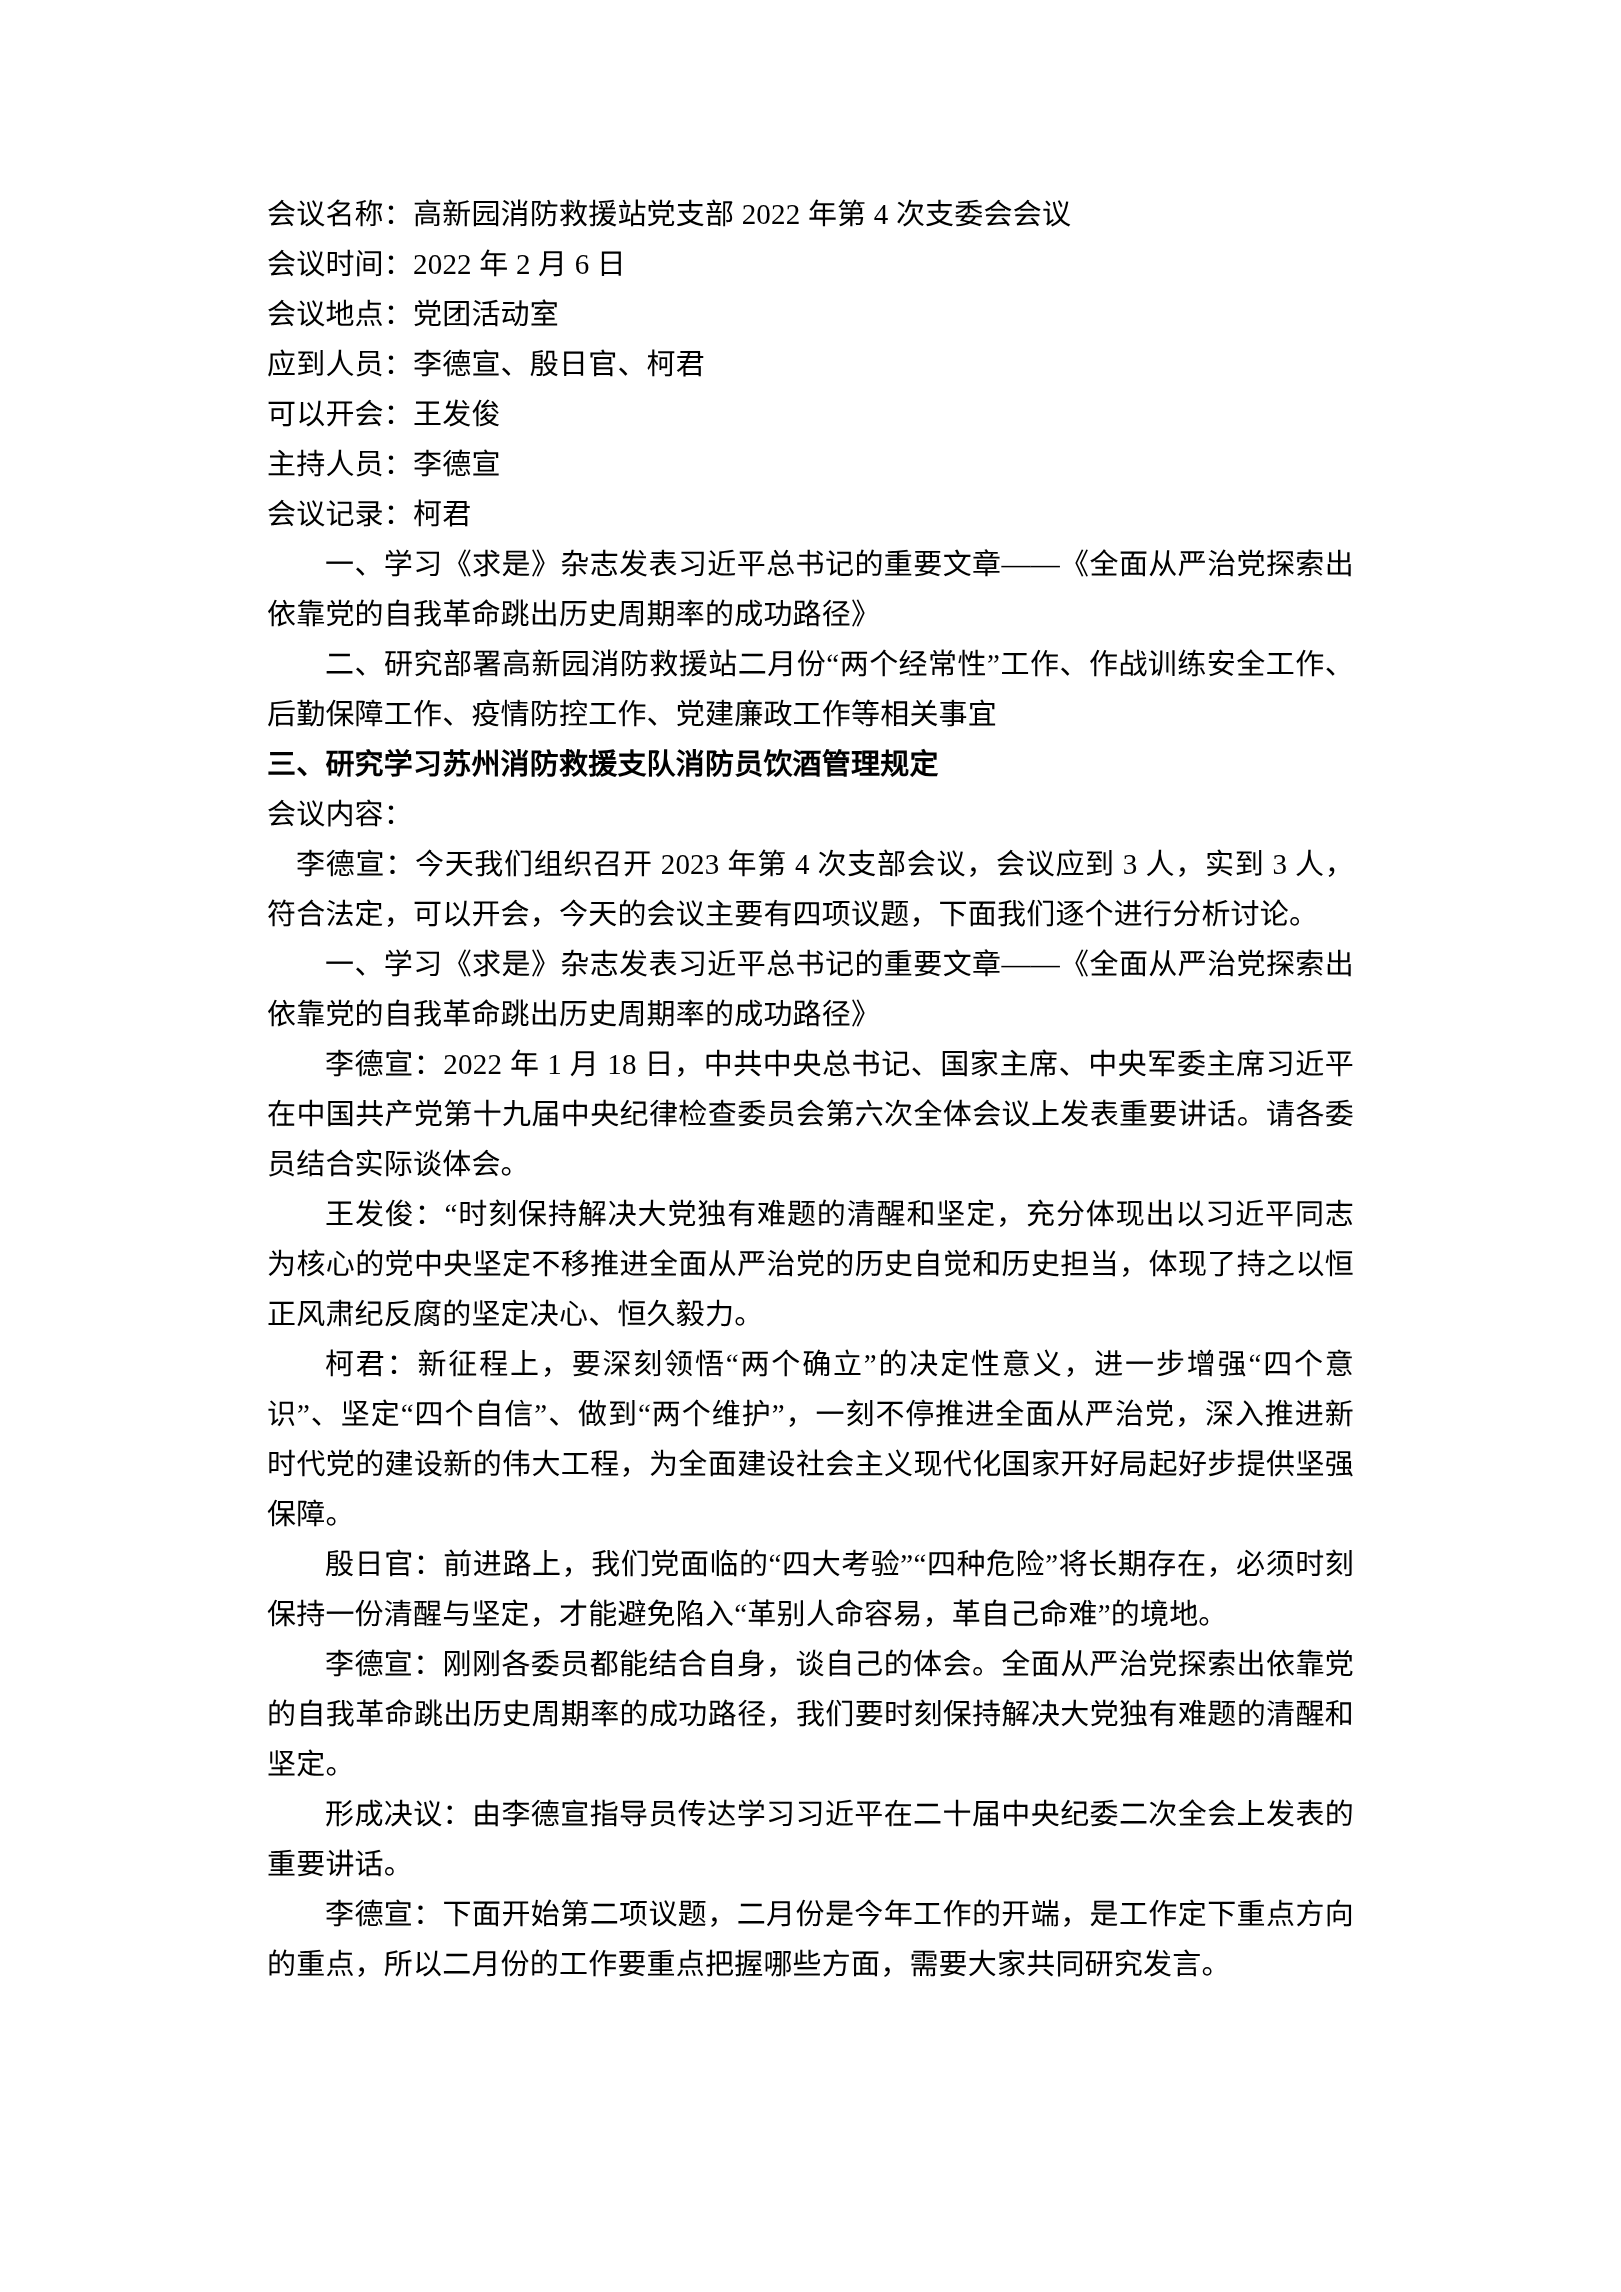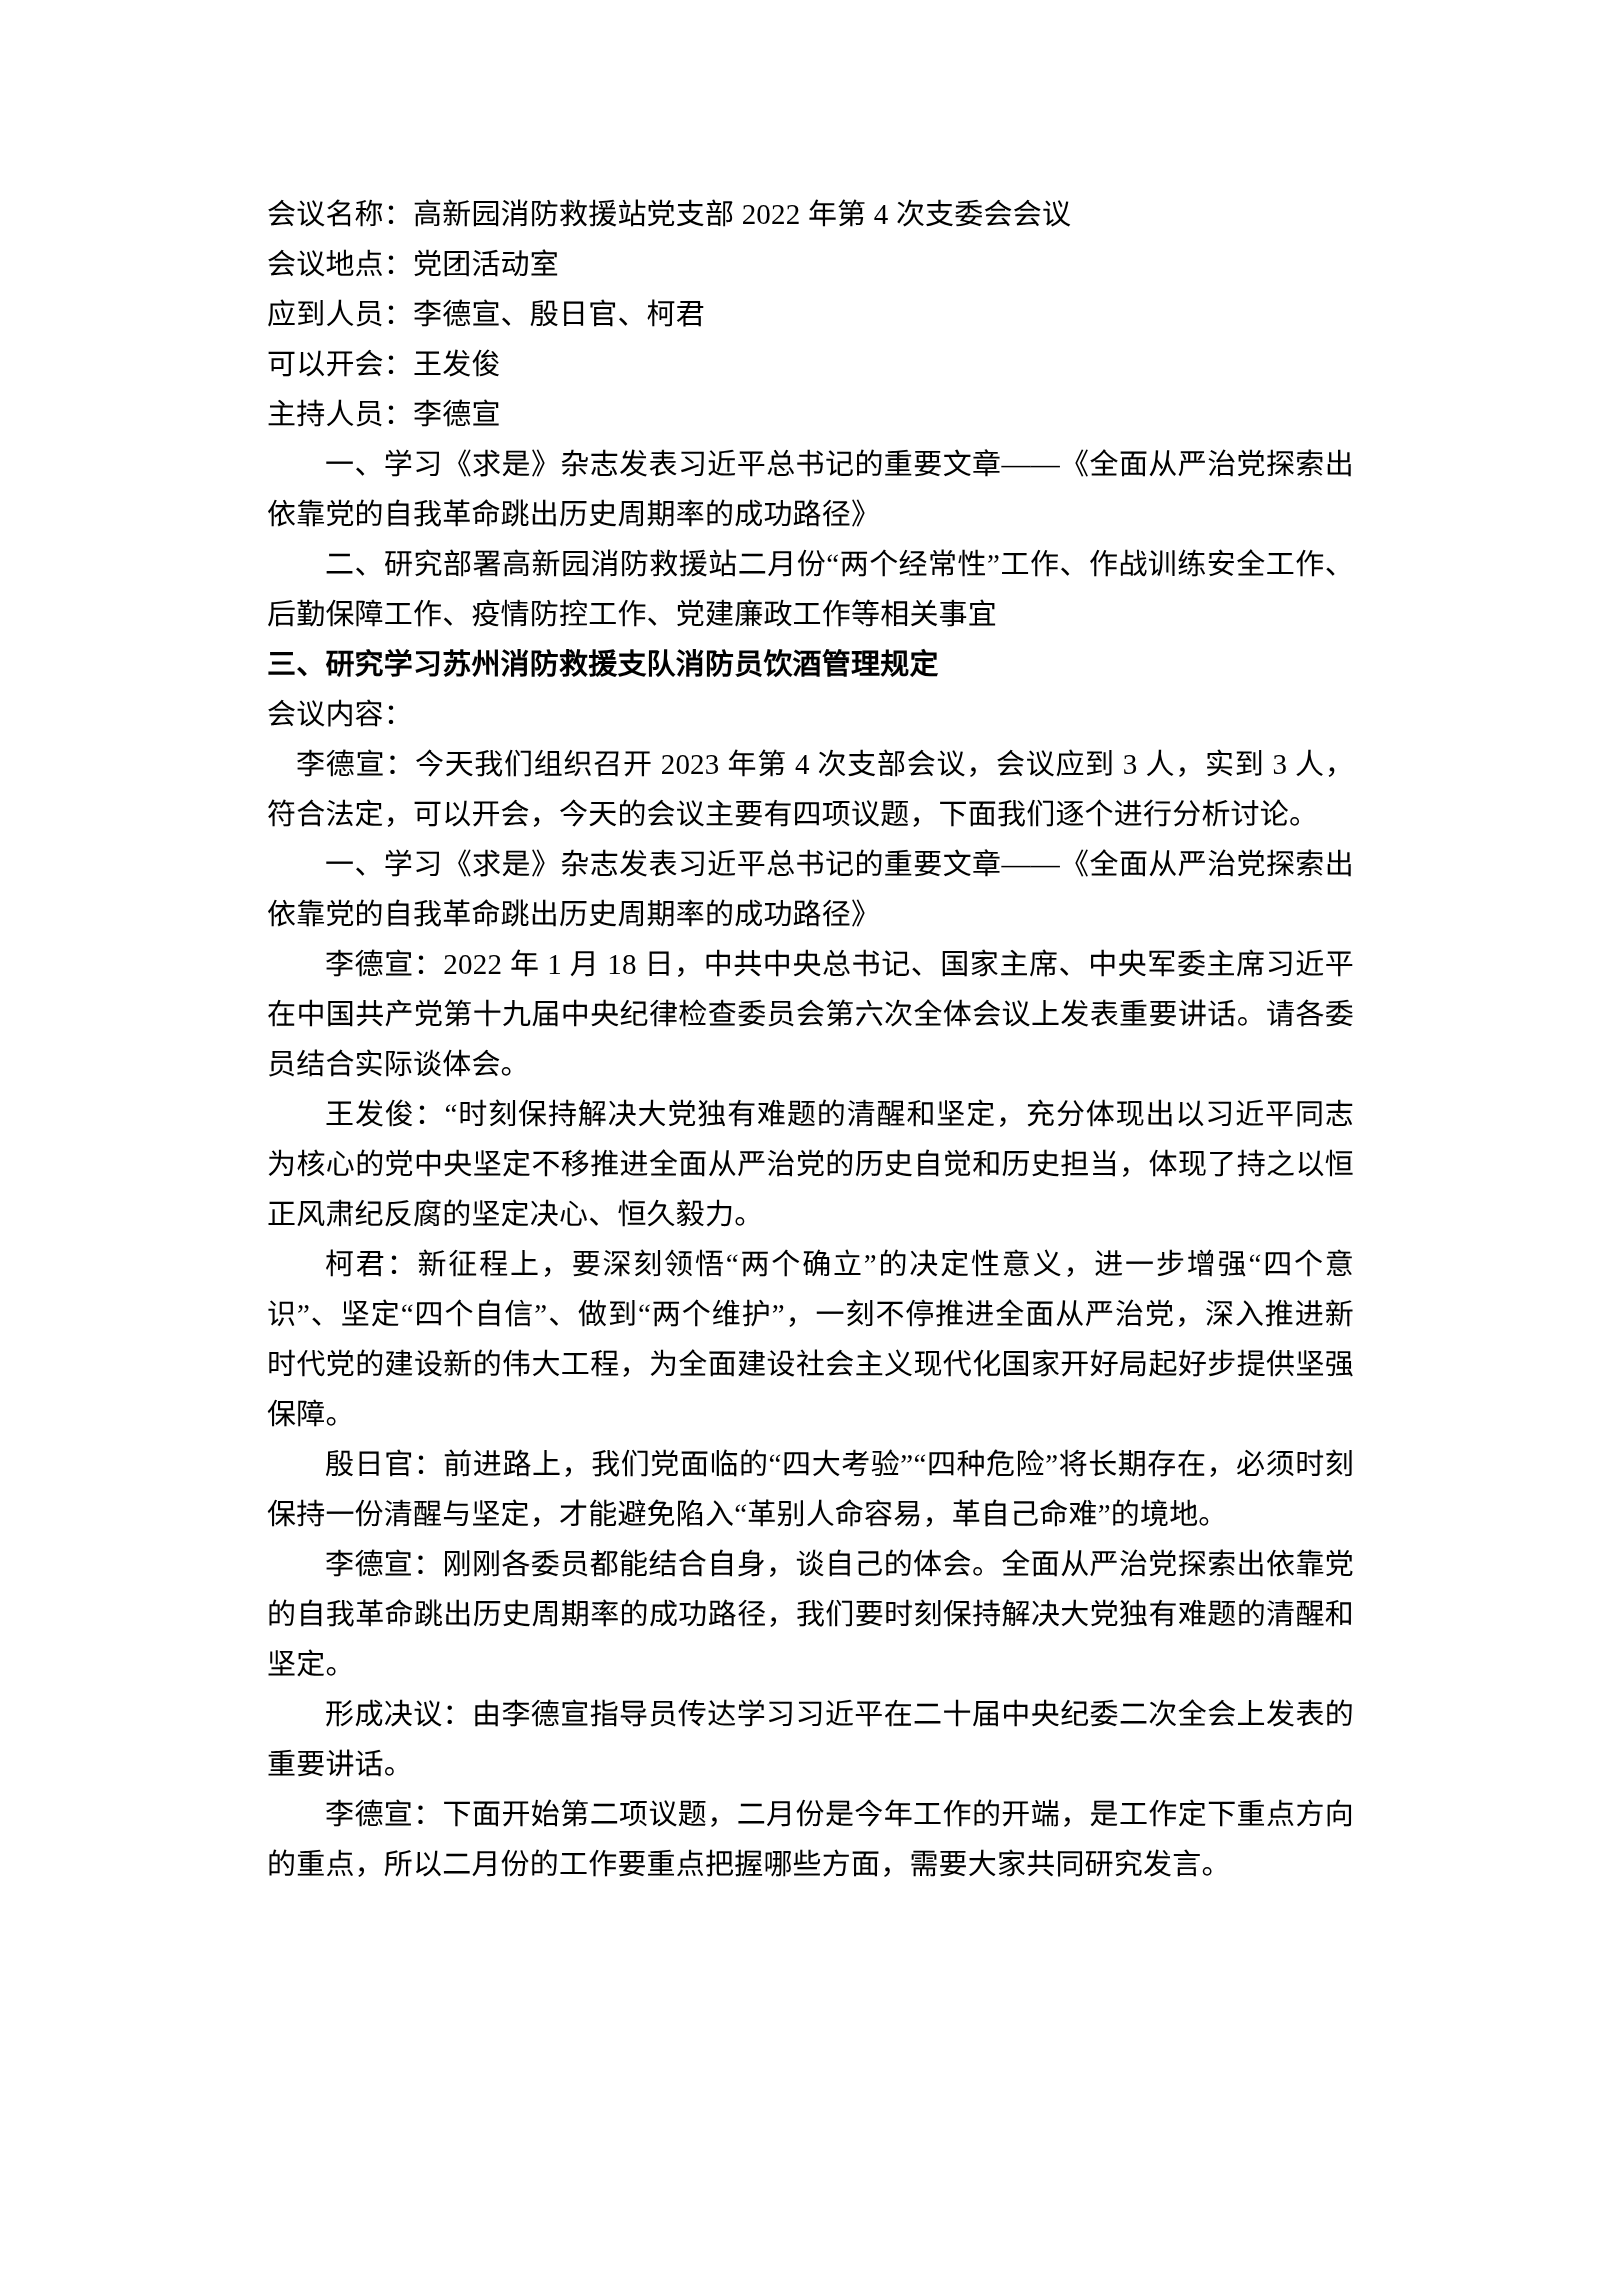--- a/index.html
+++ b/index.html
@@ -57,38 +57,44 @@
 </head>
 <body>
 
 <div class="page">
   <div class="doc-body">
 
     <div class="line flush">
       <span>会议名称：</span><span>高新园消防救援站党支部 2022 年第 4 次支委会会议</span>
     </div>
 
+    <div class="line flush">
+      <span>会议时间：</span><span>2022 年 2 月 6 日</span>
+    </div>
 
     <div class="line flush">
       <span>会议地点：</span><span>党团活动室</span>
     </div>
 
     <div class="line flush">
       <span>应到人员：</span><span>李德宣、殷日官、柯君</span>
     </div>
 
 
     <div class="line flush">
       <span>可以开会：</span><span>王发俊</span>
     </div>
 
     <div class="line flush">
       <span>主持人员：</span><span>李德宣</span>
     </div>
 
+    <div class="line flush">
+      <span>会议记录：</span><span>柯君</span>
+    </div>
 
 
     <p class="para indent-2">一、学习《求是》杂志发表习近平总书记的重要文章——《全面从严治党探索出依靠党的自我革命跳出历史周期率的成功路径》</p>
     <p class="para indent-2">二、研究部署高新园消防救援站二月份“两个经常性”工作、作战训练安全工作、后勤保障工作、疫情防控工作、党建廉政工作等相关事宜</p>
     <p class="para flush justify-all">三、研究学习苏州消防救援支队消防员饮酒管理规定</p>
 
     <div class="line flush">会议内容：</div>
 
     <p class="para indent-1">李德宣：今天我们组织召开 2023 年第 4 次支部会议，会议应到 3 人，实到 3 人，符合法定，可以开会，今天的会议主要有四项议题，下面我们逐个进行分析讨论。</p>
 

